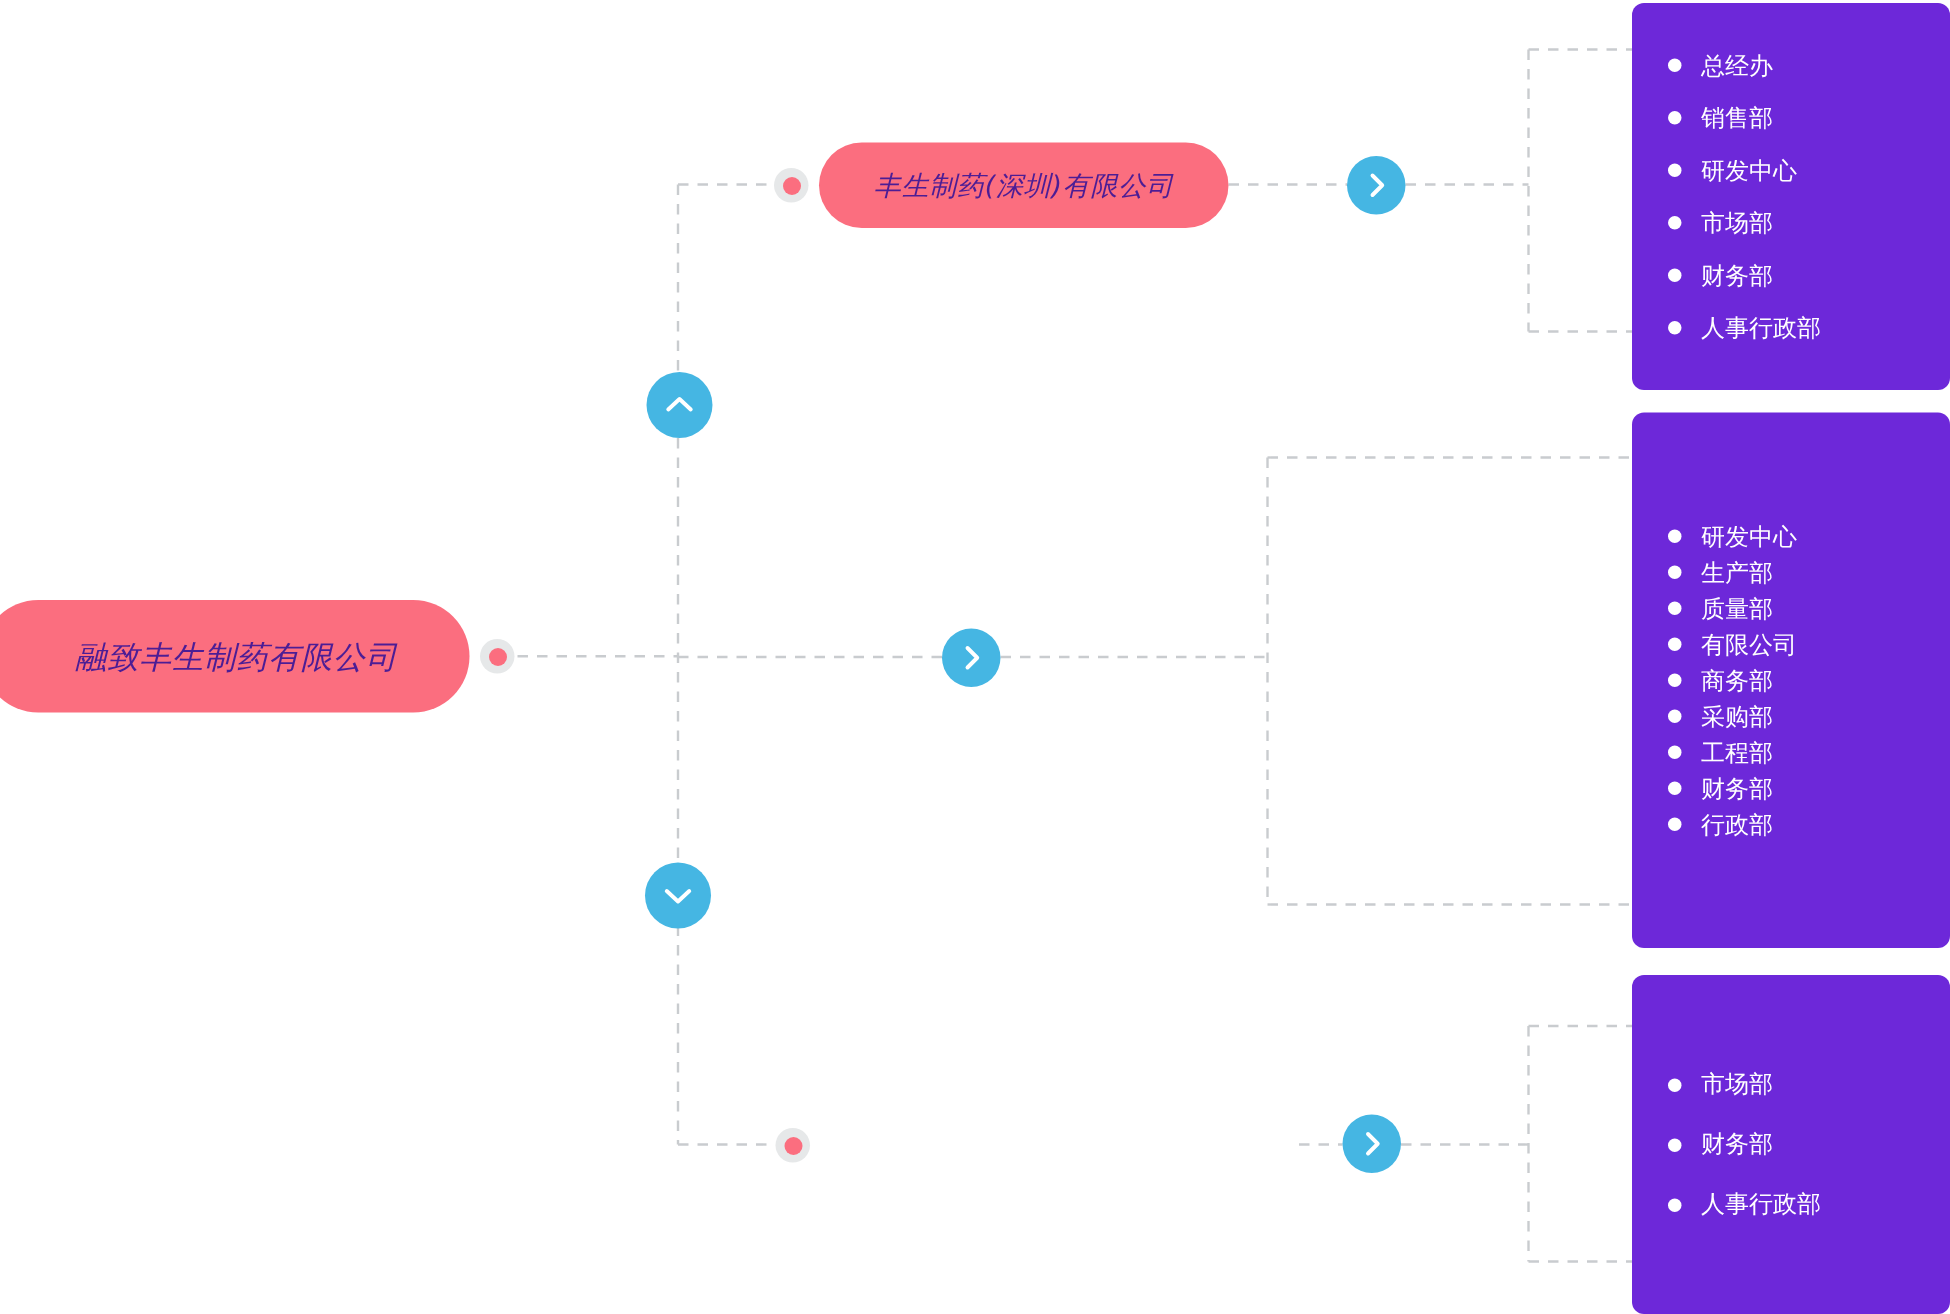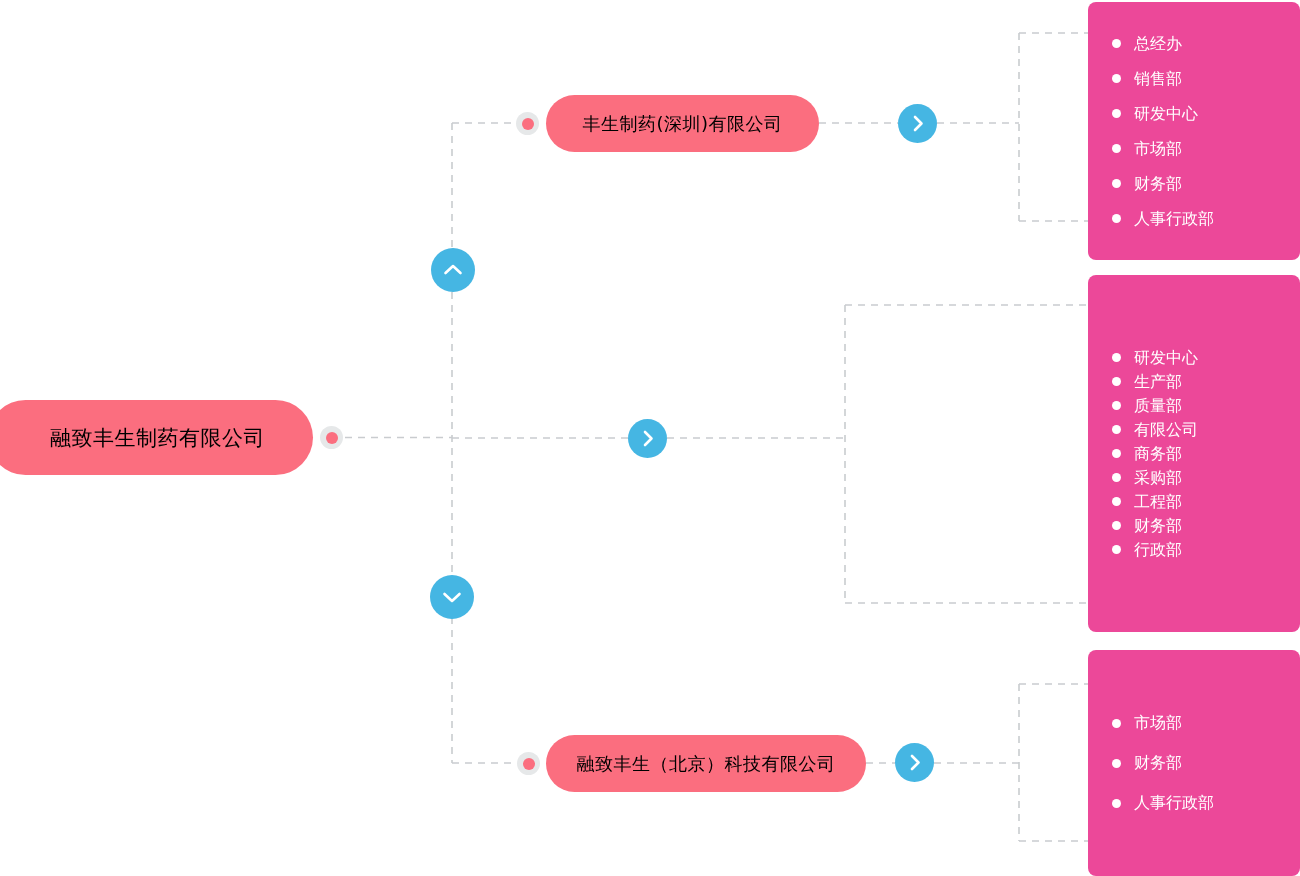--- a/index.html
+++ b/index.html
@@ -44,25 +44,26 @@
 
   
   .pill {
     position: absolute;
     display: flex;
     align-items: center;
     justify-content: center;
     box-sizing: border-box;
     background: #fb6e7f;
     border-radius: 40px;
-    color: #000000;
+    color: #4c1d95;
     font-weight: 400;
     letter-spacing: 0.5px;
     white-space: nowrap;
     user-select: none;
+    font-style: italic;
   }
   .pill.root {
     left: -12px;
     top: 400px;
     width: 325px;
     height: 75px;
     font-size: 21px;
     padding-left: 14px;
   }
   .pill.branch-a {
@@ -128,21 +129,21 @@
   .btn-expand-a { left: 898px; top: 104px;  width: 39px; height: 39px; }
   .btn-expand-b { left: 628px; top: 419px;  width: 39px; height: 39px; }
   .btn-expand-c { left: 895px; top: 743px;  width: 39px; height: 39px; }
   .btn-up       { left: 431px; top: 248px;  width: 44px; height: 44px; }
   .btn-down     { left: 430px; top: 575px;  width: 44px; height: 44px; }
 
   
   .dept-panel {
     position: absolute;
     box-sizing: border-box;
-    background: #ec4899;
+    background: #6d28d9;
     border-radius: 8px;
     display: flex;
     flex-direction: column;
     justify-content: center;
     padding: 0 0 0 24px;
   }
   .dept-panel.p1 { left: 1088px; top: 2px;   width: 212px; height: 258px; }
   .dept-panel.p2 { left: 1088px; top: 275px; width: 212px; height: 357px; }
   .dept-panel.p3 { left: 1088px; top: 650px; width: 212px; height: 226px; }
 
@@ -216,21 +217,20 @@
     </svg>
   </button>
 
   <button class="circle-btn btn-expand-b">
     <svg width="39" height="39" viewBox="0 0 39 39" aria-hidden="true">
       <polyline class="chev" points="17,13 23.5,19.5 17,26"></polyline>
     </svg>
   </button>
 
   <div class="node-dot d-c"></div>
-  <div class="pill branch-c">融致丰生（北京）科技有限公司</div>
   <button class="circle-btn btn-expand-c">
     <svg width="39" height="39" viewBox="0 0 39 39" aria-hidden="true">
       <polyline class="chev" points="17,13 23.5,19.5 17,26"></polyline>
     </svg>
   </button>
 
   <button class="circle-btn btn-up">
     <svg width="44" height="44" viewBox="0 0 44 44" aria-hidden="true">
       <polyline class="chev" points="14.5,25 22,18 29.5,25"></polyline>
     </svg>

